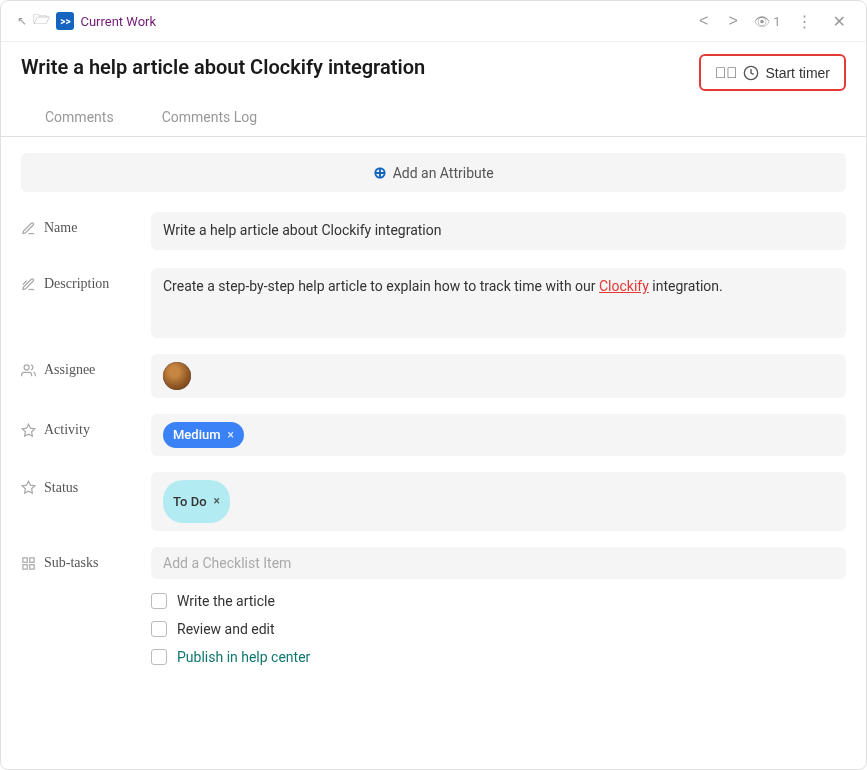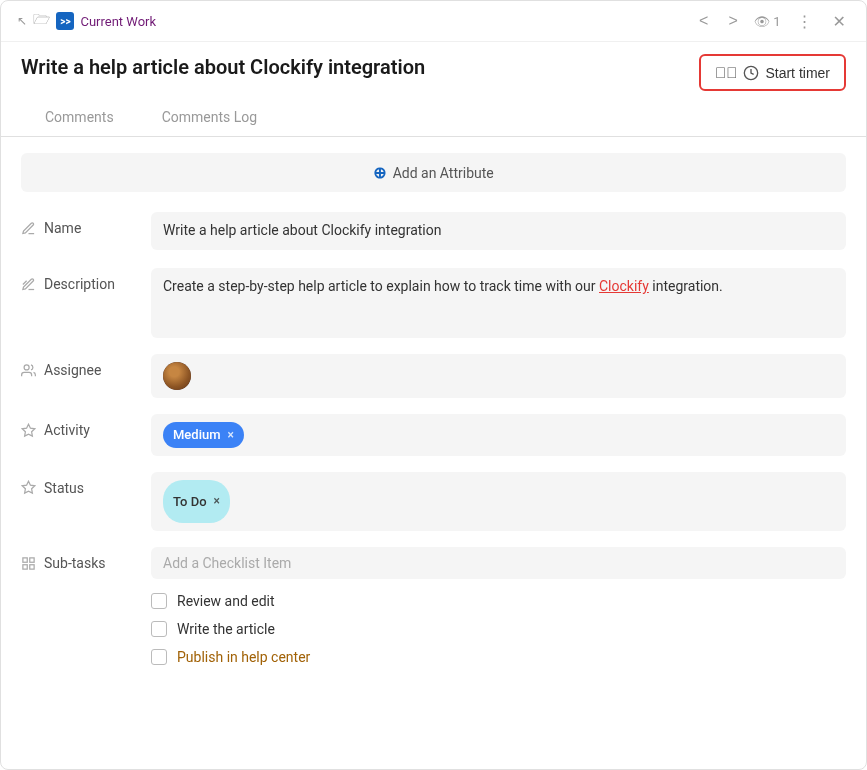--- a/index.html
+++ b/index.html
@@ -166,20 +166,21 @@
     }
     .attr-label {
       display: flex;
       align-items: center;
       gap: 8px;
       width: 130px;
       min-width: 130px;
       color: #555;
       font-size: 14px;
       padding-top: 8px;
+      font-family: Liberation Serif, serif;
     }
     .attr-value {
       flex: 1;
       background: #f5f5f5;
       border-radius: 6px;
       padding: 8px 12px;
       min-height: 38px;
       color: #333;
       font-size: 14px;
       line-height: 1.5;
@@ -258,21 +259,21 @@
       border-radius: 3px;
       background: #fff;
       cursor: pointer;
       flex-shrink: 0;
     }
     .subtask-label {
       color: #333;
       font-size: 14px;
     }
     .subtask-label.blue {
-      color: #a16207;
+      color: #0f766e;
     }
     .subtasks-container {
       flex: 1;
     }
   </style>
 </head>
 <body>
 
 <div class="panel">
 
@@ -398,25 +399,25 @@
             <rect x="14" y="3" width="7" height="7"></rect>
             <rect x="14" y="14" width="7" height="7"></rect>
             <rect x="3" y="14" width="7" height="7"></rect>
           </svg>
         <span>Sub-tasks</span>
       </div>
       <div class="subtasks-container">
         <div class="subtask-input">Add a Checklist Item</div>
         <div class="subtask-item">
           <div class="subtask-checkbox"></div>
-          <span class="subtask-label">Review and edit</span>
+          <span class="subtask-label">Write the article</span>
         </div>
         <div class="subtask-item">
           <div class="subtask-checkbox"></div>
-          <span class="subtask-label">Write the article</span>
+          <span class="subtask-label">Review and edit</span>
         </div>
         <div class="subtask-item">
           <div class="subtask-checkbox"></div>
           <span class="subtask-label blue">Publish in help center</span>
         </div>
       </div>
     </div>
 
   </div>
 </div>

